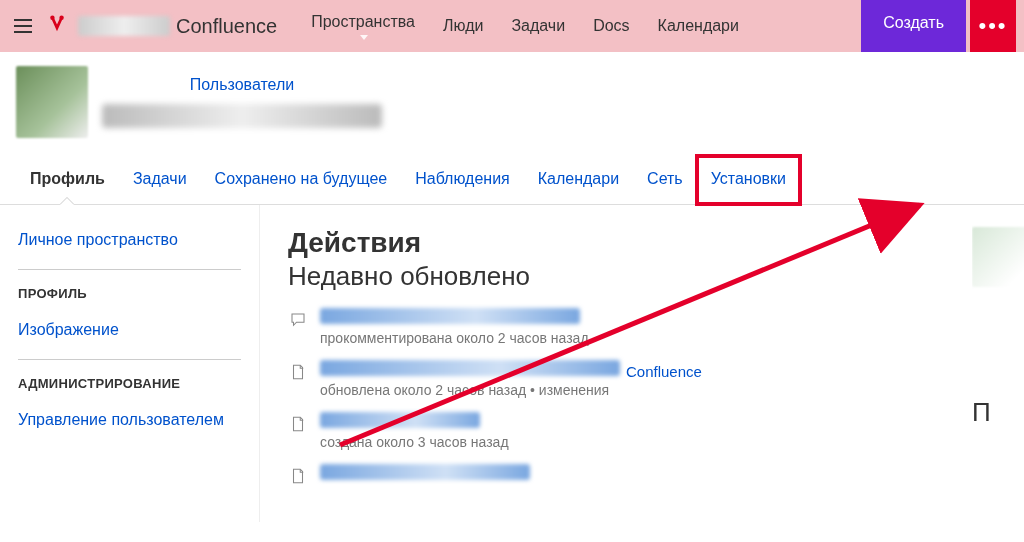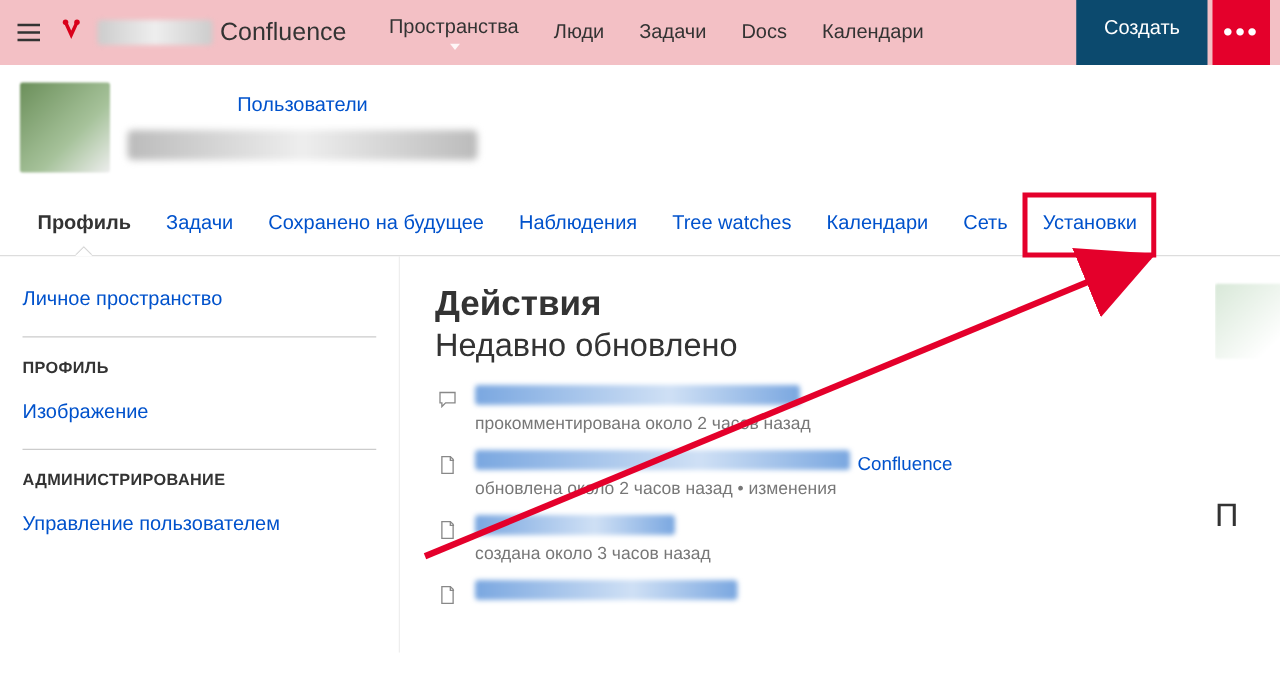--- a/index.html
+++ b/index.html
@@ -43,21 +43,21 @@
     font-size:16px;
     color:#333;
     padding:6px 12px;
     cursor:pointer;
     display:flex; align-items:center; gap:4px;flex-direction:column;
   }
   .caret-down { width:0;height:0;border-left:4px solid transparent;border-right:4px solid transparent;border-top:5px solid rgba(255,255,255,0.85); margin-left:2px; }
 
   .top-spacer { flex:1; }
   .create-btn {
-    background:#0c4a6e;
+    background:#6d28d9;
     color:#fff;
     font-size:16px;
     padding:14px 22px;
     height:52px;
     cursor:pointer;
   }
   .more-btn {
     background:#e4002b;
     width:46px; height:52px;
     color:#fff;
@@ -128,21 +128,21 @@
   .tab.highlighted {
     outline:4px solid #e4002b;
     outline-offset:-2px;
   }
 
   
   .content {
     display:flex;
   }
   .left-nav {
-    width:320px;
+    width:260px;
     border-right:1px solid #eee;
     padding:20px 18px;
   }
   .lnav-link {
     color:#0052cc;
     font-size:16px;
     padding:6px 0 14px 0;
     cursor:pointer;
     display:block;
   }
@@ -237,21 +237,20 @@
     <div class="breadcrumb-link">Пользователи</div>
     <div class="profile-name-mask"></div>
   </div>
 </div>
 
 <div class="tabs">
   <div class="tab active">Профиль</div>
   <div class="tab">Задачи</div>
   <div class="tab">Сохранено на будущее</div>
   <div class="tab">Наблюдения</div>
-  <div class="tab">Tree watches</div>
   <div class="tab">Календари</div>
   <div class="tab">Сеть</div>
   <div class="tab highlighted">Установки</div>
 </div>
 
 <div class="content">
 
   <div class="left-nav">
     <a class="lnav-link">Личное пространство</a>
     <div class="lnav-sep"></div>

